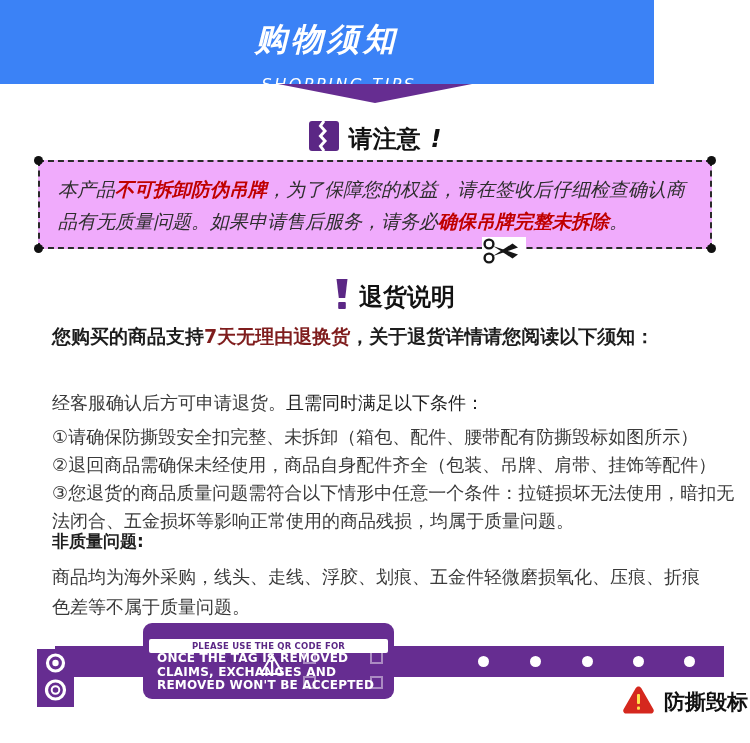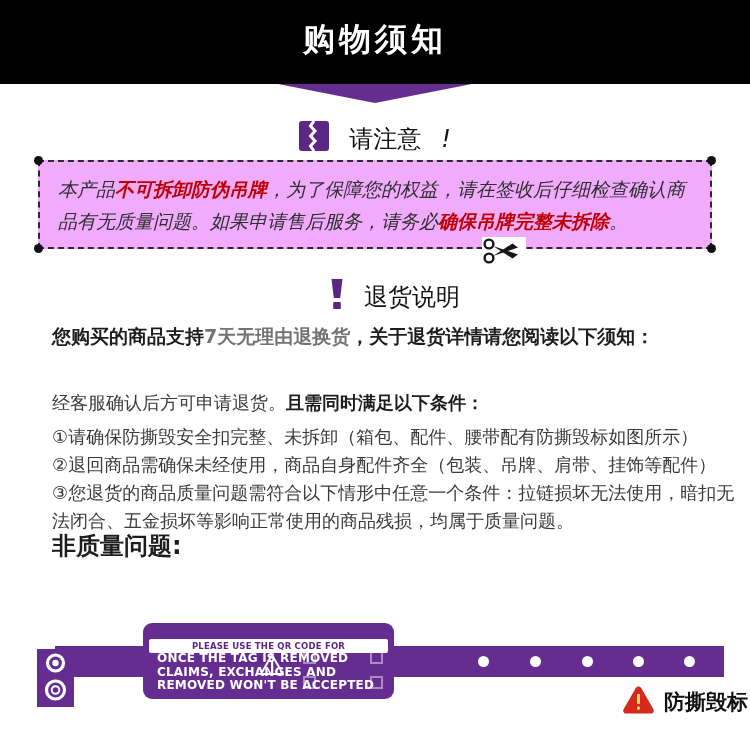--- a/index.html
+++ b/index.html
@@ -1,53 +1,53 @@
 <!DOCTYPE html>
 <html><head>
 <meta charset="utf-8">
 <style>
   * { margin:0; padding:0; box-sizing:border-box; }
   body { font-family:"DejaVu Sans","Liberation Sans",sans-serif; background:#fff; }
   #page { position:relative; width:750px; height:743px; background:#fff; overflow:hidden; }
 
   
-  .banner { position:absolute; top:0; left:0; width:750px; height:84px; background:#000000; }
+  .banner { position:absolute; top:0; left:0; width:654px; height:84px; background:#3b82f6;font-style:italic; }
   .banner-title { text-align:center; color:#fff; font-size:32px; font-weight:bold; letter-spacing:4px; padding-top:18px; }
-  .banner-sub { text-align:center; color:#fff; font-size:16px; letter-spacing:2.5px; margin-top:20px;padding-left:24px; }
+  .banner-sub { text-align:center; color:#fff; font-size:16px; letter-spacing:2.5px; margin-top:13px;padding-left:24px; }
   .banner-notch { position:absolute; top:84px; left:50%; transform:translateX(-50%);
     width:0; height:0; border-left:97px solid transparent; border-right:97px solid transparent;
     border-top:19px solid #662D91; }
 
   
   .sec-heading { position:absolute; left:0; width:750px; display:flex; justify-content:center;
-    align-items:center; gap:20px; font-size:24px; font-weight:normal; color:#121212; }
+    align-items:center; gap:10px; font-size:24px; font-weight:bold; color:#121212; }
   .heading-notice { top:121px; }
   .heading-returns { top:279px;margin-left:20px; }
   .bang { font-style:italic; }
 
   
   .notice-box { position:absolute; top:160px; left:38px; width:674px; height:89px;
     background:#f0abfc; border:2px dashed #2a2a2a;font-style:italic; }
   .corner-dot { position:absolute; width:9px; height:9px; background:#111; border-radius:50%; }
   .dot-tl { left:-6px; top:-6px; } .dot-tr { right:-6px; top:-6px; }
   .dot-bl { left:-6px; bottom:-6px; } .dot-br { right:-6px; bottom:-6px; }
   .notice-text { padding:11px 18px 0 18px; font-size:19px; line-height:32px; color:#2f2f2f; }
   .em-red { color:#C00000; font-weight:bold; }
   .scissors { position:absolute; left:482px; top:237px; }
 
   
   .text-block { position:absolute; top:324px; left:52px; width:700px; color:#3a3a3a; }
   .intro { font-size:19px; font-weight:bold; color:#1d1d1d; margin-bottom:8px; }
-  .intro .em-red { color:#737373; }
+  .intro .em-red { color:#7f1d1d; }
   .body-lines { font-size:18px; line-height:30px; color:#3a3a3a; }
-  .bold-black { font-weight:bold; color:#1d1d1d; }
+  .bold-black { font-weight:normal; color:#1d1d1d; }
   .items { margin-top:5px; font-size:18px; line-height:28px; color:#3a3a3a; width:700px; }
 
   .nq { position:absolute; top:530px; left:52px; width:656px; }
-  .nq-heading { font-size:24px; font-weight:bold; color:#1d1d1d; margin-bottom:9px; }
+  .nq-heading { font-size:17px; font-weight:bold; color:#1d1d1d; margin-bottom:9px; }
   .nq-text { font-size:18px; line-height:30px; color:#3a3a3a; }
 
   
   .wristband { position:absolute; top:623px; left:0; width:750px; height:120px; }
   .strap { position:absolute; left:55px; top:23px; width:669px; height:31px; background:#662D91; }
   .clasp { position:absolute; left:37px; top:26px; width:37px; height:58px; background:#662D91; }
   .security-tag { position:absolute; left:143px; top:0; width:251px; height:76px;
     background:#662D91; border-radius:9px; }
   .qr-strip { position:absolute; left:6px; top:8px; right:6px; height:14px; background:#fff;
     border-radius:2px; color:#5B2785; font-size:8.5px; font-weight:bold; text-align:center;
@@ -127,20 +127,21 @@
     </div>
     <div class="items">
       <div>①请确保防撕毁安全扣完整、未拆卸（箱包、配件、腰带配有防撕毁标如图所示）</div>
       <div>②退回商品需确保未经使用，商品自身配件齐全（包装、吊牌、肩带、挂饰等配件）</div>
       <div>③您退货的商品质量问题需符合以下情形中任意一个条件：拉链损坏无法使用，暗扣无法闭合、五金损坏等影响正常使用的商品残损，均属于质量问题。</div>
     </div>
   </div>
 
   <div class="nq">
     <div class="nq-heading">非质量问题:</div>
+    <div class="nq-text">商品均为海外采购，线头、走线、浮胶、划痕、五金件轻微磨损氧化、压痕、折痕色差等不属于质量问题。</div>
   </div>
 
   <div class="wristband">
     <div class="strap"></div>
 
     <div class="clasp">
       <svg width="37" height="58" viewBox="0 0 37 58">
         <circle cx="18.5" cy="14" r="8" fill="none" stroke="#fff" stroke-width="3.2"></circle>
         <circle cx="18.5" cy="14" r="3.2" fill="#fff"></circle>
         <circle cx="18.5" cy="41" r="9" fill="none" stroke="#fff" stroke-width="3.2"></circle>

